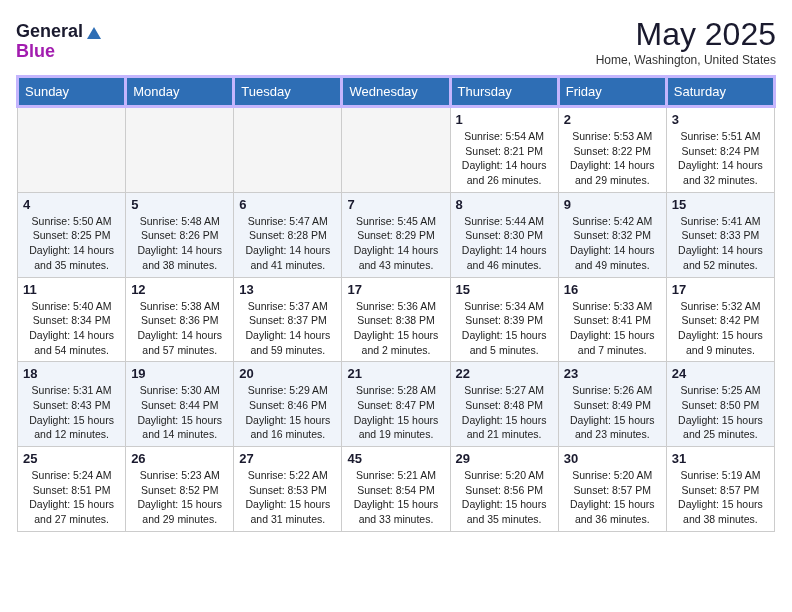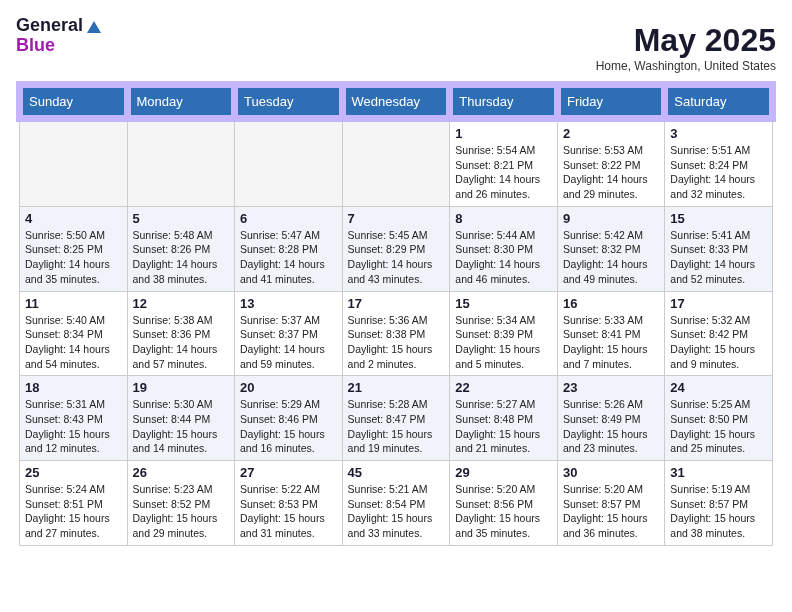--- a/index.html
+++ b/index.html
@@ -6,21 +6,21 @@
     body {
       font-family: Arial, sans-serif;
       background: #fff;
       width: 792px;
       min-height: 612px;
       padding: 16px;
     }
     .header {
       display: flex;
       justify-content: space-between;
-      align-items: flex-start;
+      align-items: center;
       margin-bottom: 8px;
     }
     .logo {
       display: flex;
       flex-direction: column;
       line-height: 1.1;
     }
     .logo-general {
       font-size: 18px;
       font-weight: bold;
@@ -29,41 +29,40 @@
     .logo-blue {
       font-size: 18px;
       font-weight: bold;
       color: #a21caf;
     }
     .title-block {
       text-align: right;
     }
     .month-title {
       font-size: 32px;
-      font-weight: bold;
+      font-weight: normal;
       color: #1a1a2e;
-      margin-top: 6px;
     }
     .location {
       font-size: 12px;
       color: #333;
     }
     .calendar {
       width: 100%;
       border-collapse: collapse;
       font-size: 11px;
     }
     .calendar th {
       background: #2e6eb5;
       color: #fff;
       text-align: left;
       padding: 6px 6px;
       font-size: 13px;
       font-weight: normal;
-      border: 7px solid #c4b5fd;
+      border: 3px solid #c4b5fd;
     }
     .calendar td {
       vertical-align: top;
       border: 1px solid #ccc;
       padding: 4px 5px;
       width: 108px;
       min-height: 80px;
       background: #fff;
     }
     .calendar td.empty {
@@ -76,20 +75,21 @@
       font-size: 13px;
       font-weight: bold;
       color: #1a1a2e;
       display: block;
       margin-bottom: 2px;
     }
     .day-detail {
       color: #222;
       font-size: 10.5px;
       line-height: 1.4;
+      text-align: center;
     }
     .row-bg-alt td:not(.empty) {
       background: #f0f4fa;
     }
   </style>
 </head>
 <body>
 
 <div class="header">
   <div class="logo">

